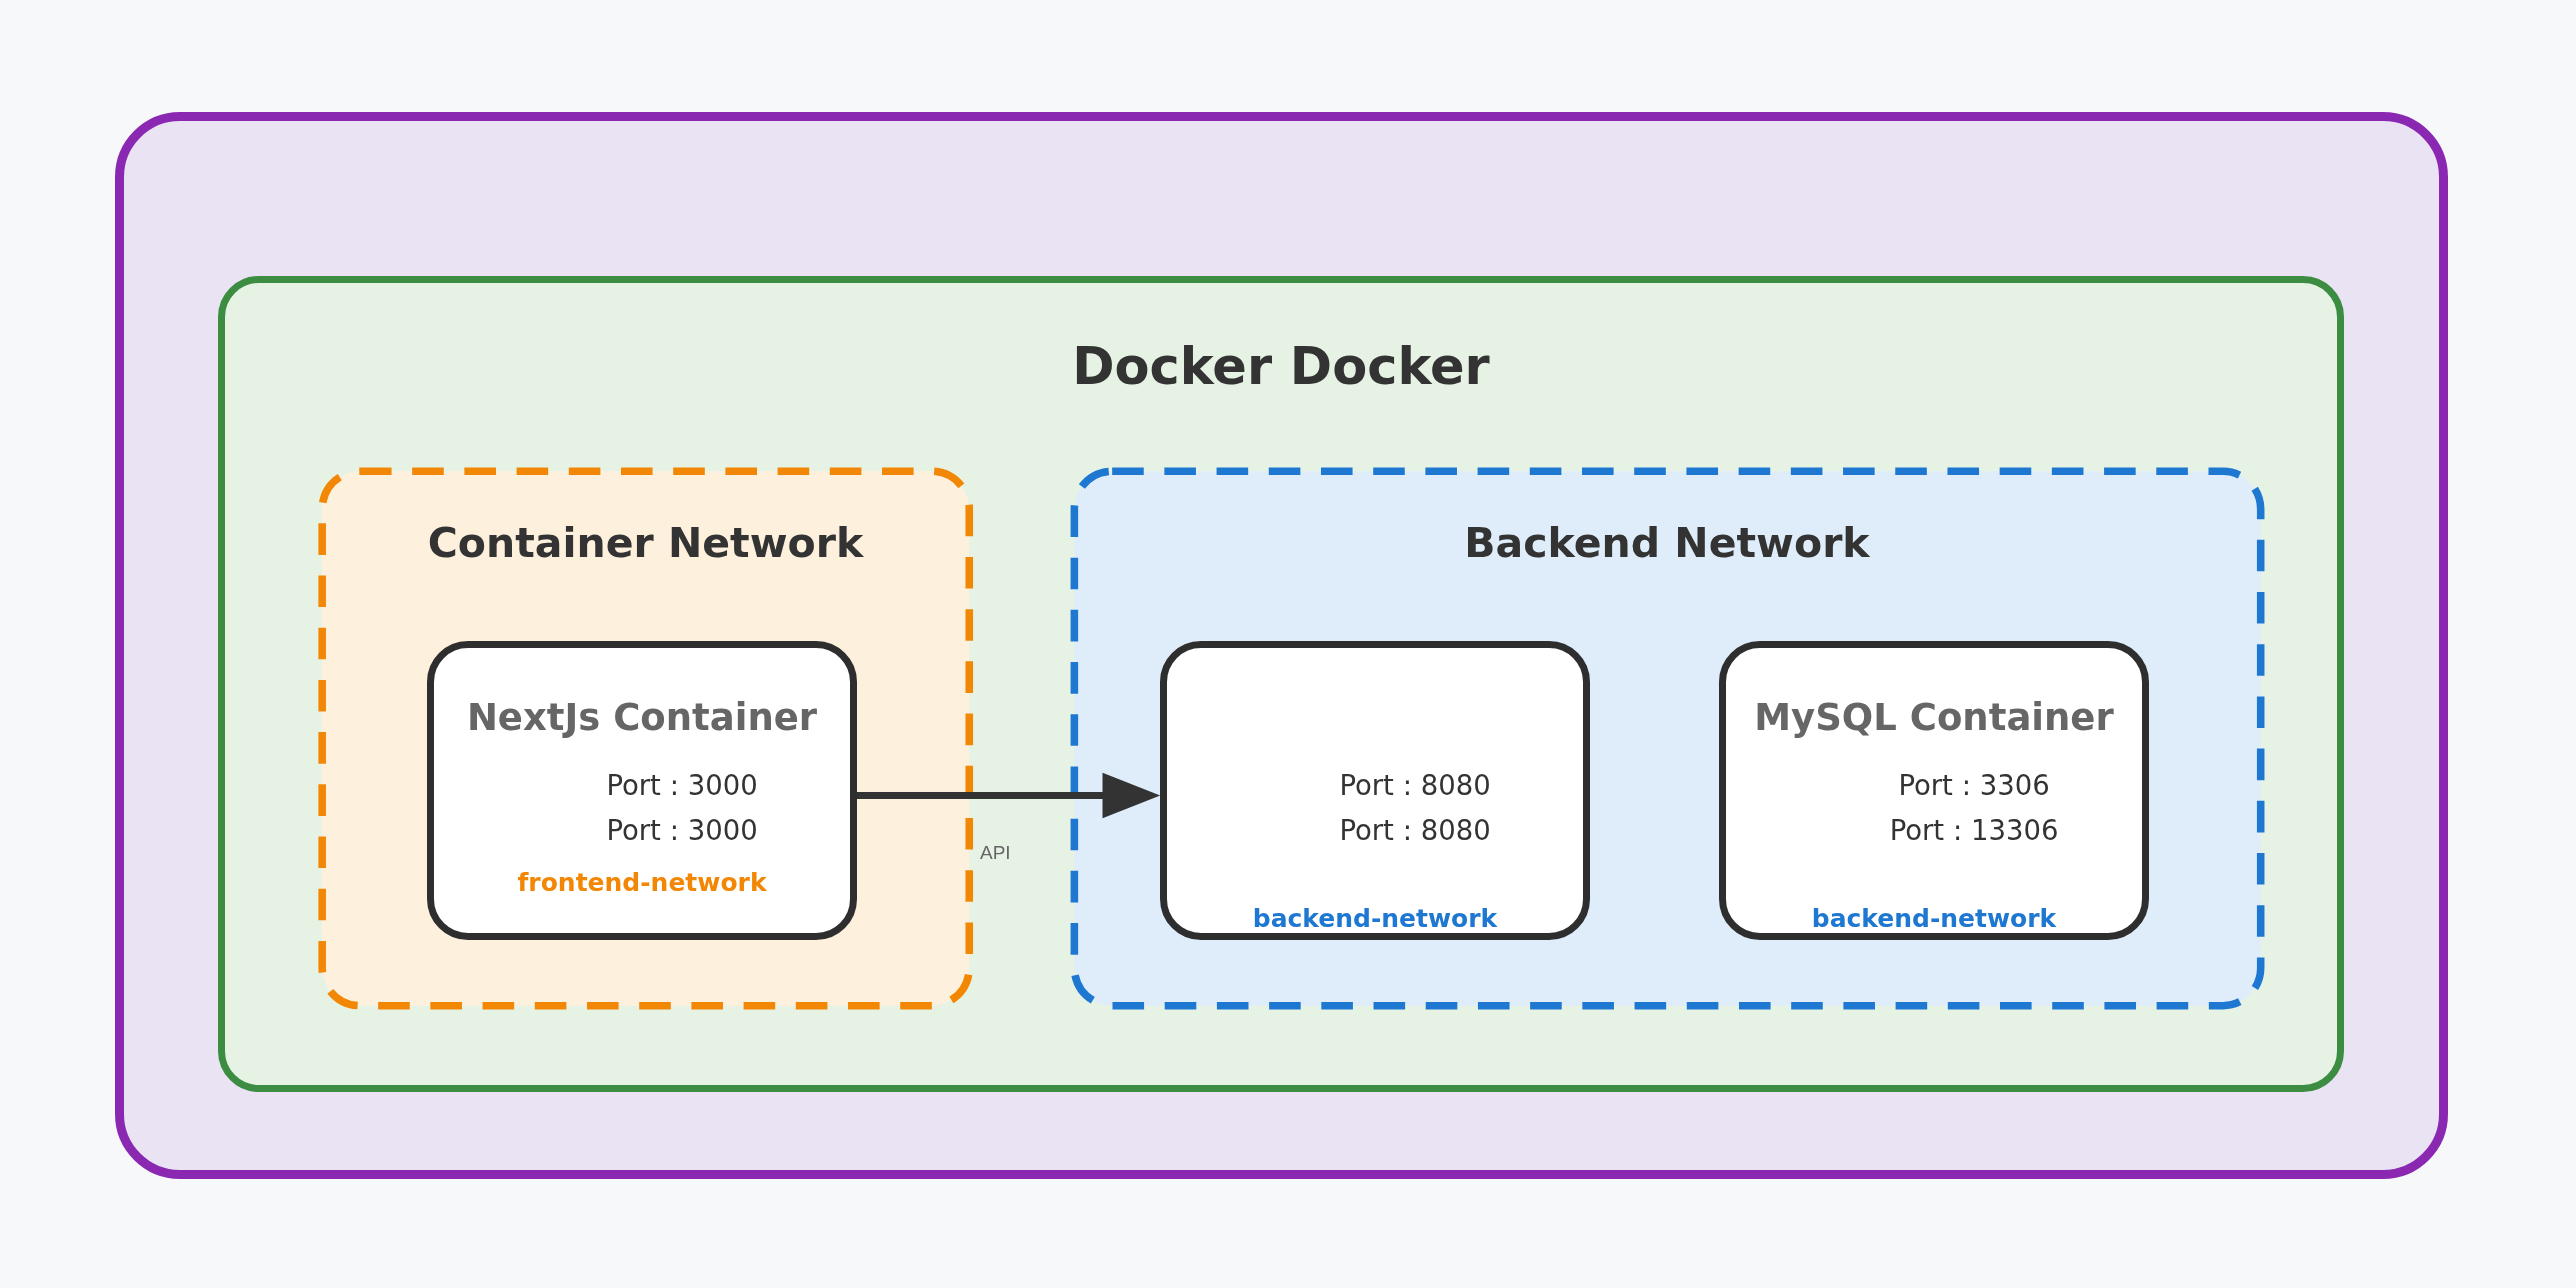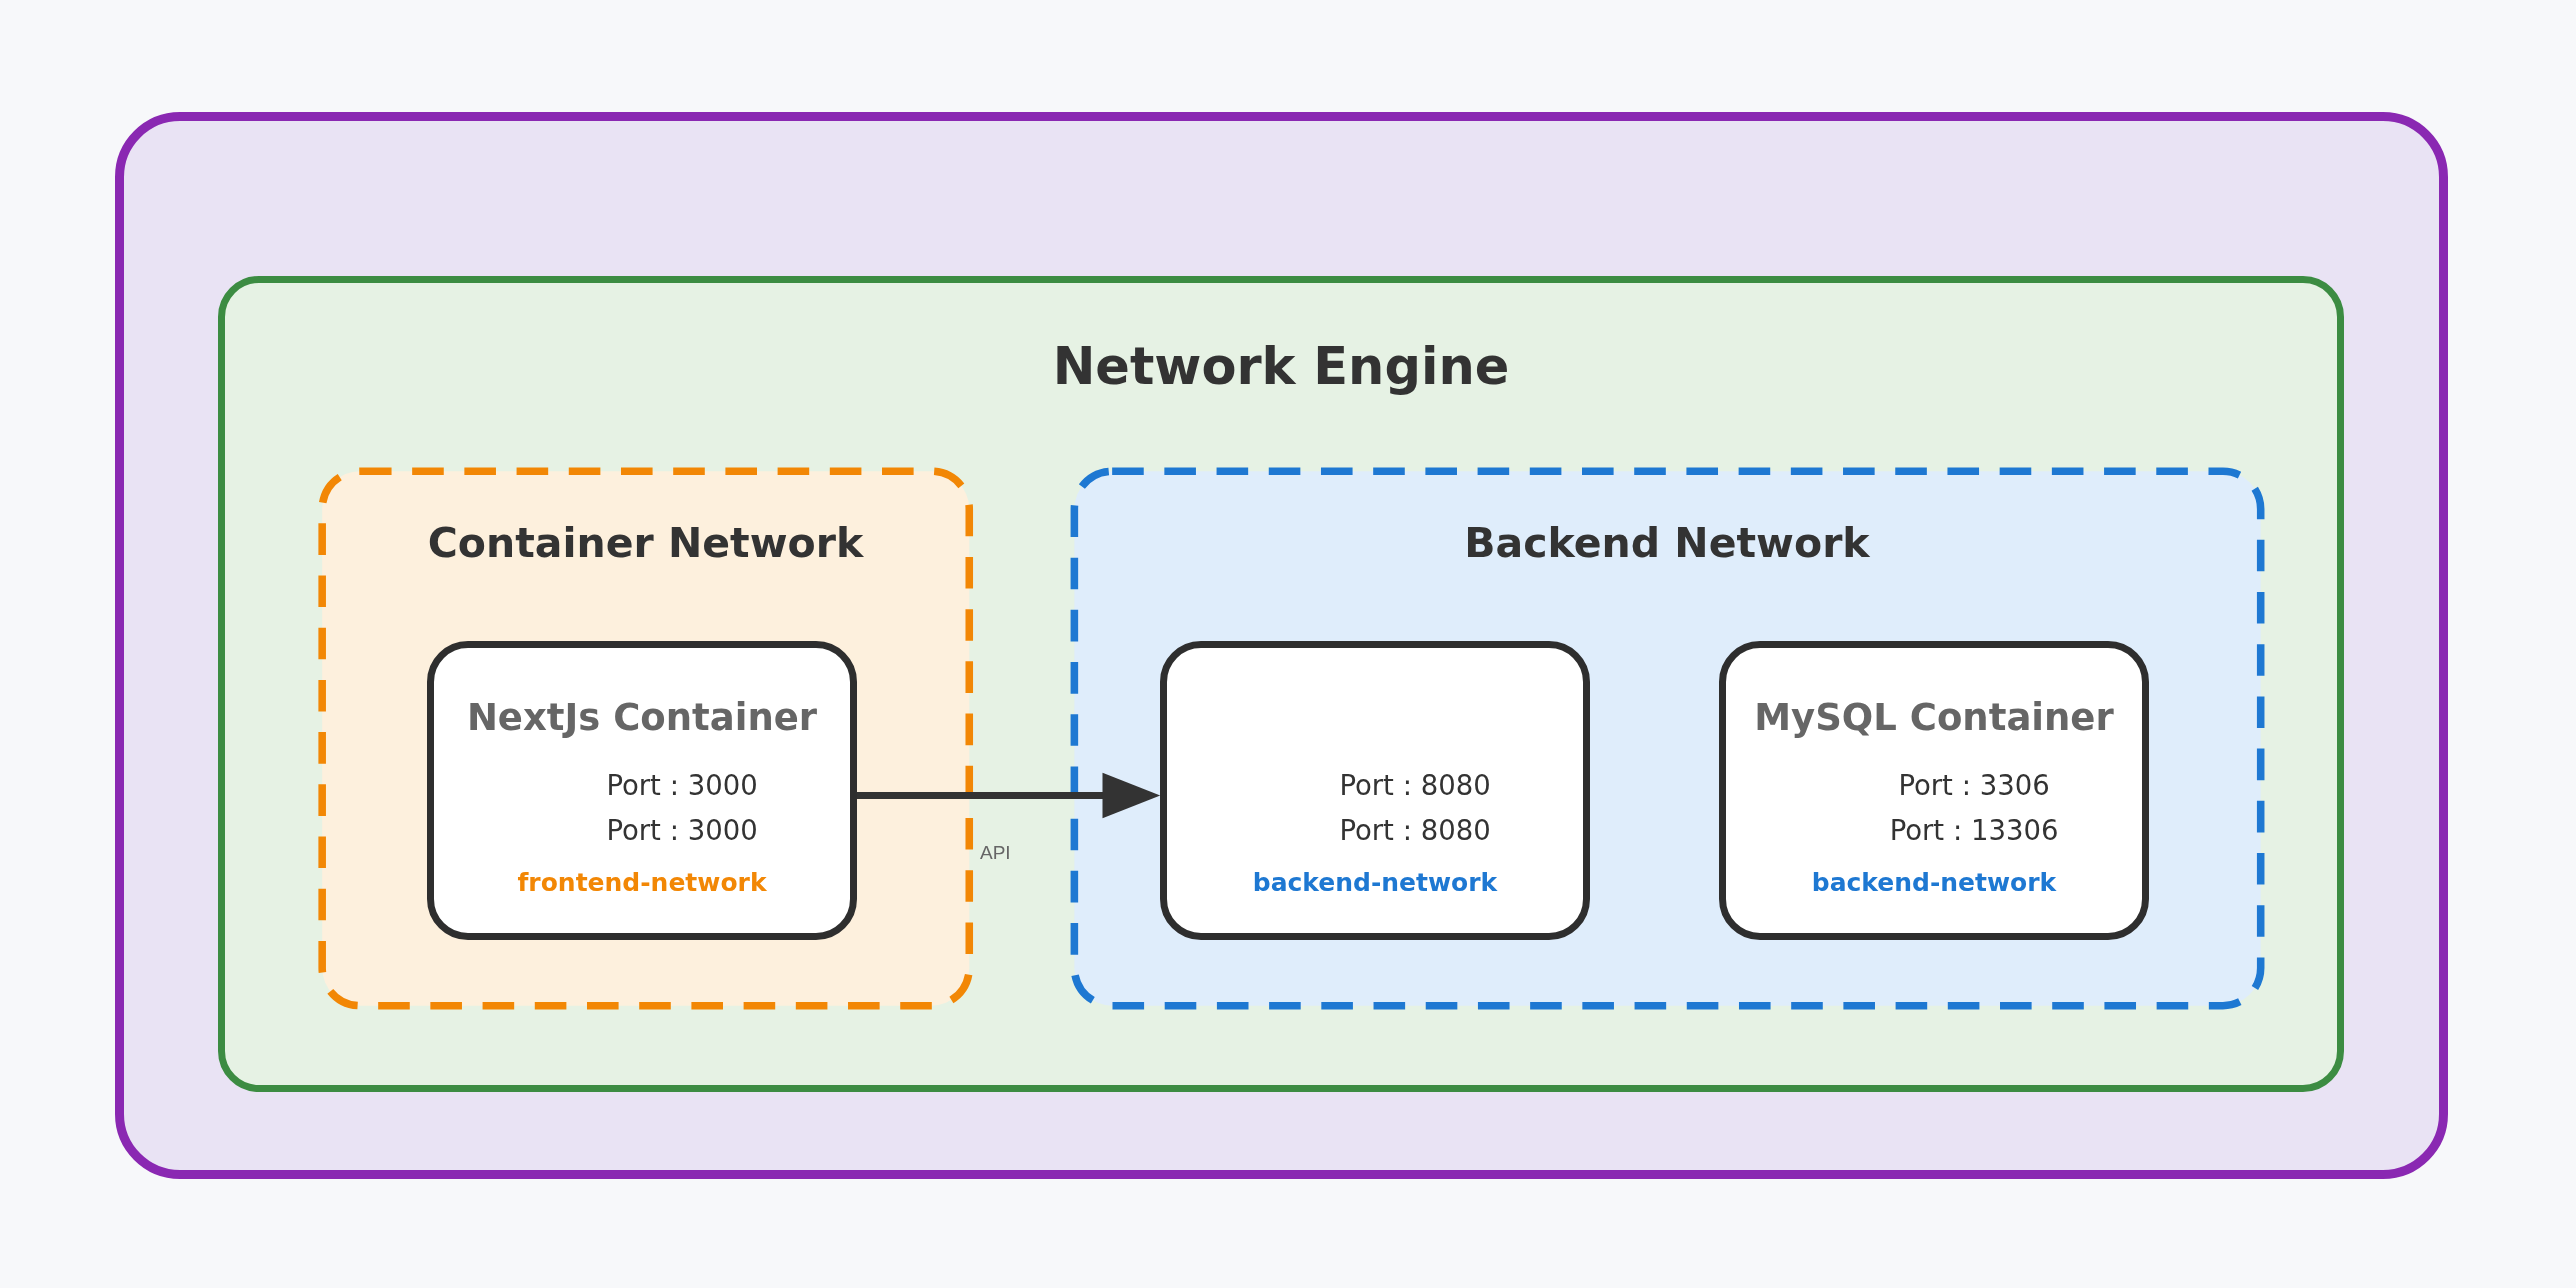--- a/index.html
+++ b/index.html
@@ -54,37 +54,37 @@
     font-family:"DejaVu Sans","Liberation Sans",sans-serif;
     padding-left:40px;
   }
   .port-line.p1{top:121px;}
   .port-line.p2{top:166px;}
   .network-label{
     position:absolute;left:0;top:220px;width:100%;height:30px;line-height:30px;
     text-align:center;font-size:25px;font-weight:bold;
   }
   .network-label.orange{color:var(--orange);}
-  .network-label.blue{color:var(--blue);}
+  .network-label.blue{color:var(--blue);margin-top:36px;}
   .api-label{
     position:absolute;left:980px;top:811px;font-size:19px;color:var(--gray);
     font-family:"Liberation Sans",sans-serif;
     margin-top:31px;
   }
 </style>
 </head>
 <body>
 
 <div class="canvas">
 
   <div class="host-box"></div>
 
   <div class="engine-box"></div>
 
-  <div class="engine-title">Network Engine</div>
+  <div class="engine-title">Docker Docker</div>
 
   <svg class="svg-layer" viewBox="0 0 3750 1875" xmlns="http://www.w3.org/2000/svg">
     <rect x="469" y="686" width="942" height="778" rx="55" ry="55" fill="#fdf0dd" stroke="#f28705" stroke-width="11" stroke-dasharray="46 30"></rect>
     <rect x="1564" y="686" width="1727" height="778" rx="55" ry="55" fill="#dfedfb" stroke="#1e78d2" stroke-width="11" stroke-dasharray="46 30"></rect>
     <line x1="1247" y1="1158" x2="1615" y2="1158" stroke="#333333" stroke-width="10"></line>
     <polygon points="1605,1125 1689,1158 1605,1191" fill="#333333"></polygon>
   </svg>
 
   <div class="net-title frontend">Container Network</div>
   <div class="net-title backend">Backend Network</div>

